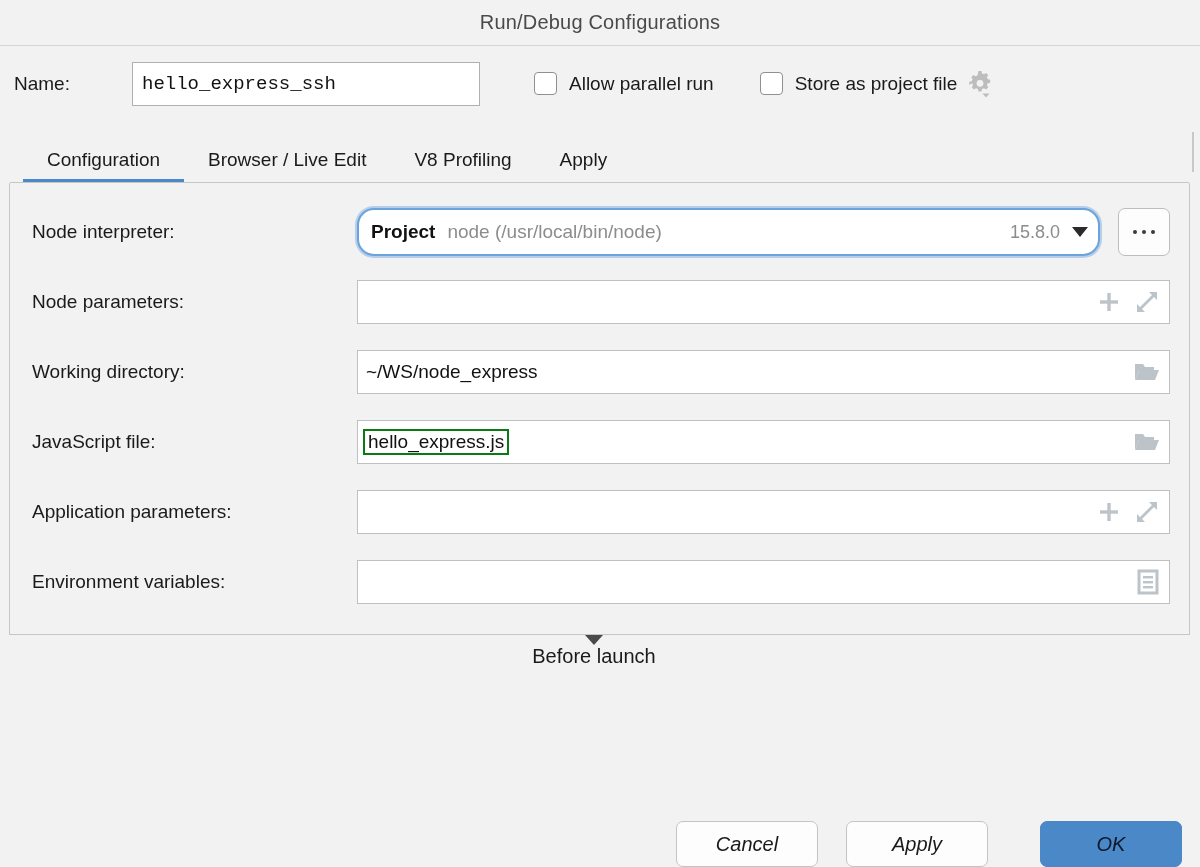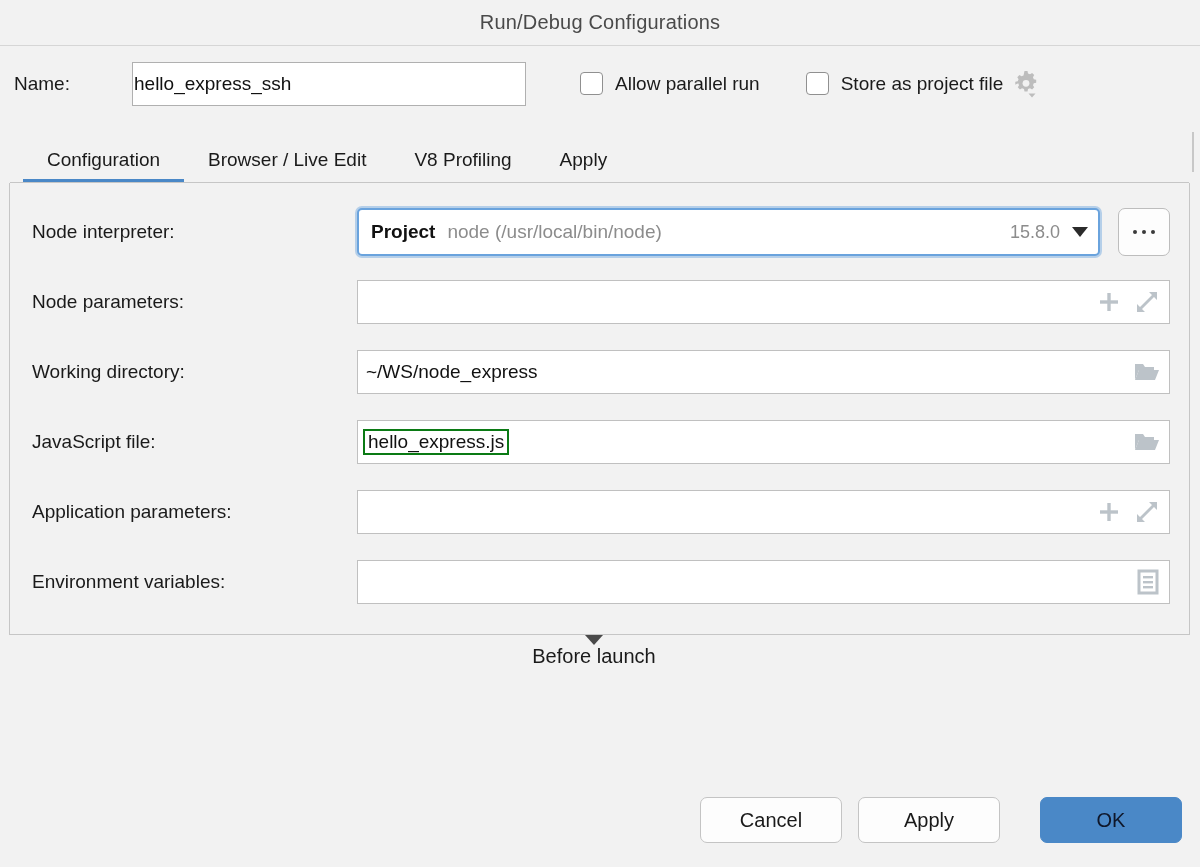--- a/index.html
+++ b/index.html
@@ -33,28 +33,28 @@
     display: flex; align-items: center;
     padding: 0 0 0 14px;
     position: relative;
   }
   .name-label {
     font-size: 19px;
     width: 118px;
     color: #1a1a1a;
   }
   .name-input {
-    width: 394px; height: 44px;
+    width: 348px; height: 44px;
     box-sizing: border-box;
     border: 1px solid #b0b0b0;
     background: #ffffff;
-    font-family: Liberation Sans, sans-serif;
+    font-family: Liberation Mono, monospace;
     font-size: 19px;
     color: #111;
-    padding: 0 1px;
+    padding: 0 9px;
     outline: none;
   }
 
   .chk-group {
     display: flex; align-items: center;
     margin-left: 54px;
     gap: 12px;
   }
   .chk-group.second { margin-left: 46px; }
   .checkbox {
@@ -174,21 +174,21 @@
     padding-right: 4px;
   }
 
   
   .combo {
     flex: 1 1 auto;
     height: 48px;
     box-sizing: border-box;
     background: #ffffff;
     border: 2px solid #6aa3dd;
-    border-radius: 5px;
+    border-radius: 17px;
     box-shadow: 0 0 0 2px rgba(106,163,221,.45);
     display: flex; align-items: center;
     padding: 0 10px 0 12px;
     margin-right: 18px;
   }
   .combo .primary {
     font-size: 19px; color: #111; font-weight: 600;
     margin-right: 12px; white-space: nowrap;
   }
   .combo .secondary {
@@ -248,24 +248,25 @@
     flex: 1 1 auto;
     height: 1px;
     background: #d2d2d2;
   }
 
   
   .footer {
     position: absolute;
     left: 0; right: 0; bottom: 0;
     height: 70px;
-    display: flex; align-items: flex-start; justify-content: flex-end;
-    gap: 16px;
+    display: flex; align-items: flex-end; justify-content: flex-end;
+    gap: 28px;
     padding-right: 18px;
     box-sizing: border-box;
+    font-style: italic;
   }
   .btn {
     height: 46px;
     min-width: 142px;
     box-sizing: border-box;
     border-radius: 7px;
     font-size: 20px;
     display: flex; align-items: center; justify-content: center;
     border: 1px solid #c4c4c4;
     background: #fdfdfd;

